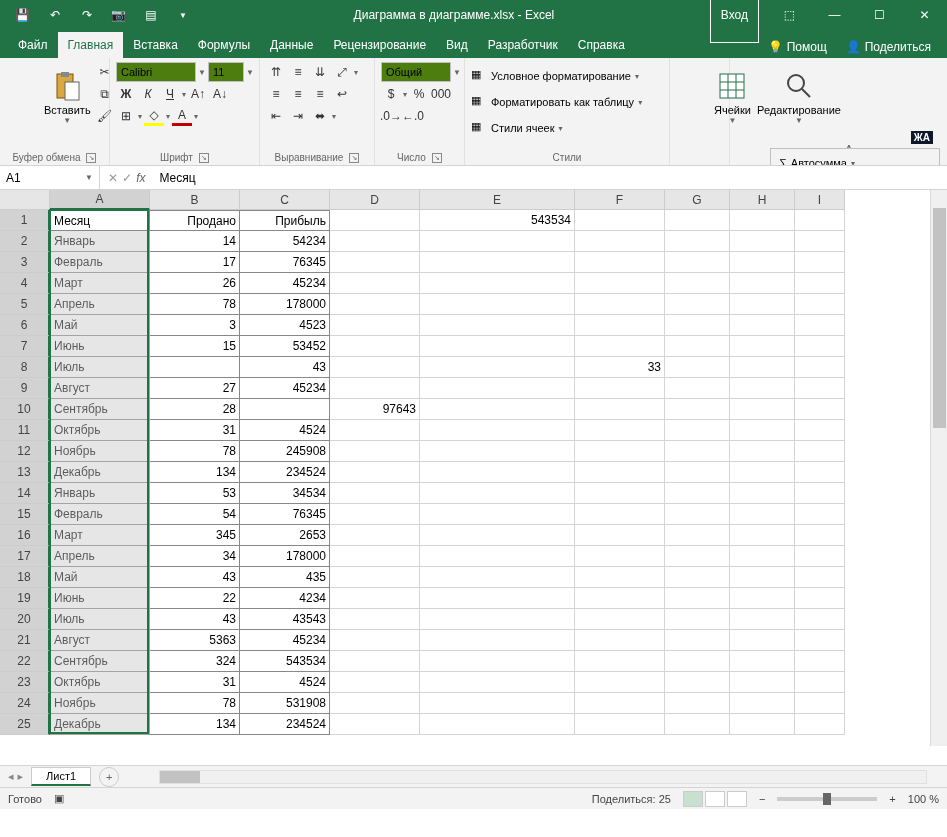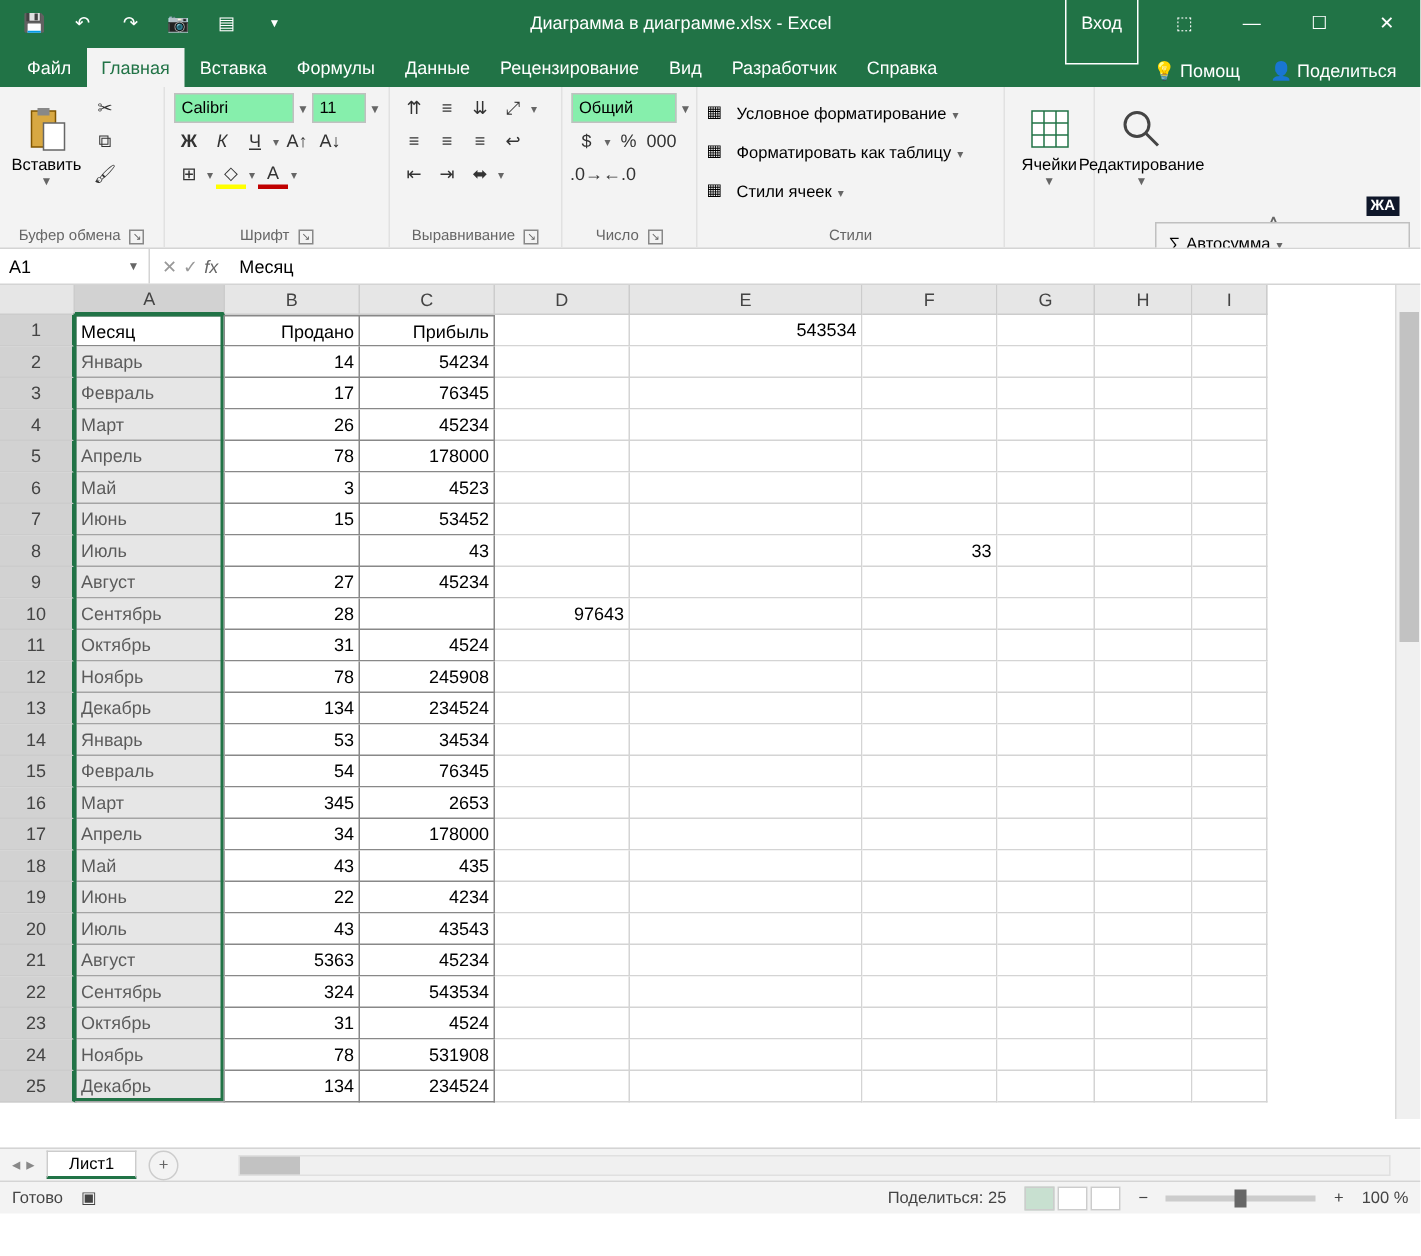--- a/index.html
+++ b/index.html
@@ -20,23 +20,23 @@
 .ribbon-tab.active { background: #f3f3f3; color: #217346; }
 .ribbon-right { margin-left: auto; display: flex; align-items: center; gap: 4px; padding-right: 8px; }
 .ribbon-right .rr-item { display: flex; align-items: center; gap: 3px; padding: 4px 8px; }
 
 
 .ribbon-body { background: #f3f3f3; height: 108px; border-bottom: 1px solid #d4d4d4; display: flex; overflow: hidden; }
 .ribbon-group { border-right: 1px solid #e1e1e1; padding: 4px 6px 2px; display: flex; flex-direction: column; }
 .ribbon-group-content { flex: 1; display: flex; align-items: flex-start; gap: 4px; }
 .ribbon-group-label { font-size: 10px; color: #666; text-align: center; padding-top: 2px; display: flex; justify-content: center; align-items: center; gap: 6px; }
 .dialog-launch { width: 10px; height: 10px; border: 1px solid #888; font-size: 7px; display: inline-flex; align-items: center; justify-content: center; }
-.big-btn { display: flex; flex-direction: column; align-items: center; justify-content: center; width: 50px; height: 70px; font-size: 11px; }
+.big-btn { display: flex; flex-direction: column; align-items: center; justify-content: center; width: 50px; height: 70px; font-size: 11px; margin-left: 38px; }
 .big-btn .ico { width: 32px; height: 32px; margin-bottom: 2px; }
-.font-box, .size-box { border: 1px solid #c0c0c0; background: #86efac; font-size: 11px; height: 20px; }
+.font-box, .size-box { border: 1px solid #c0c0c0; background: #4d7c0f; font-size: 11px; height: 20px; }
 .font-box { width: 80px; padding: 0 4px; }
 .size-box { width: 36px; padding: 0 4px; }
 .small-row { display: flex; gap: 2px; align-items: center; }
 .small-btn { width: 20px; height: 20px; display: flex; align-items: center; justify-content: center; font-size: 12px; color: #333; }
 .col { display: flex; flex-direction: column; gap: 2px; }
 .style-item { display: flex; align-items: center; gap: 4px; font-size: 11px; height: 20px; }
 .style-ico { width: 16px; height: 16px; }
 
 .editing-wrap { position: relative; }
 .editing-panel { position: absolute; right: 4px; top: 0; background: #f3f3f3; border: 1px solid #c0c0c0; padding: 4px 8px; font-size: 11px; z-index: 5; }

